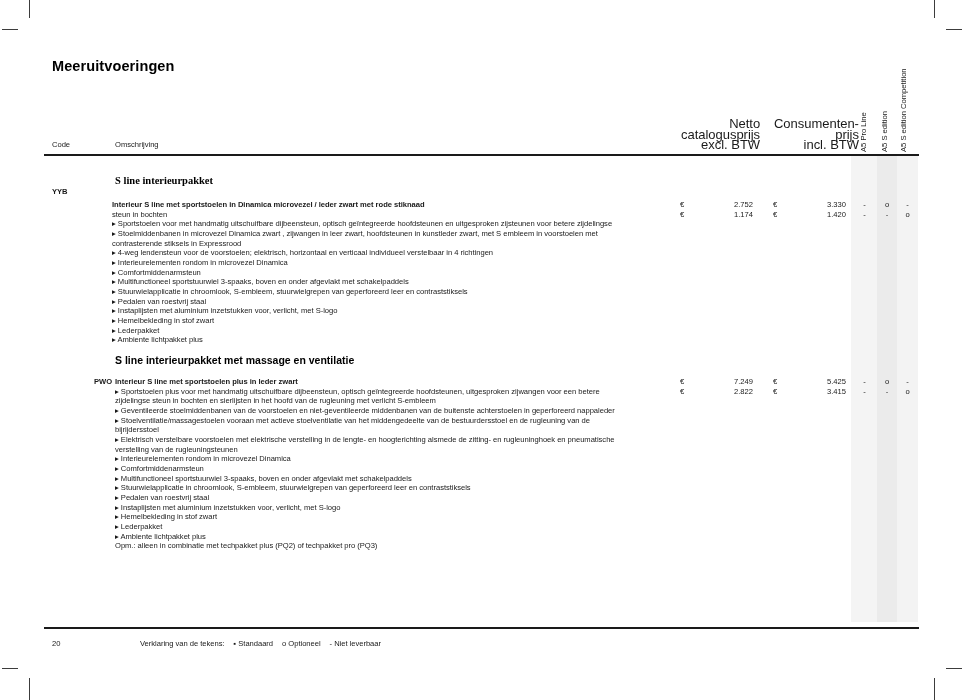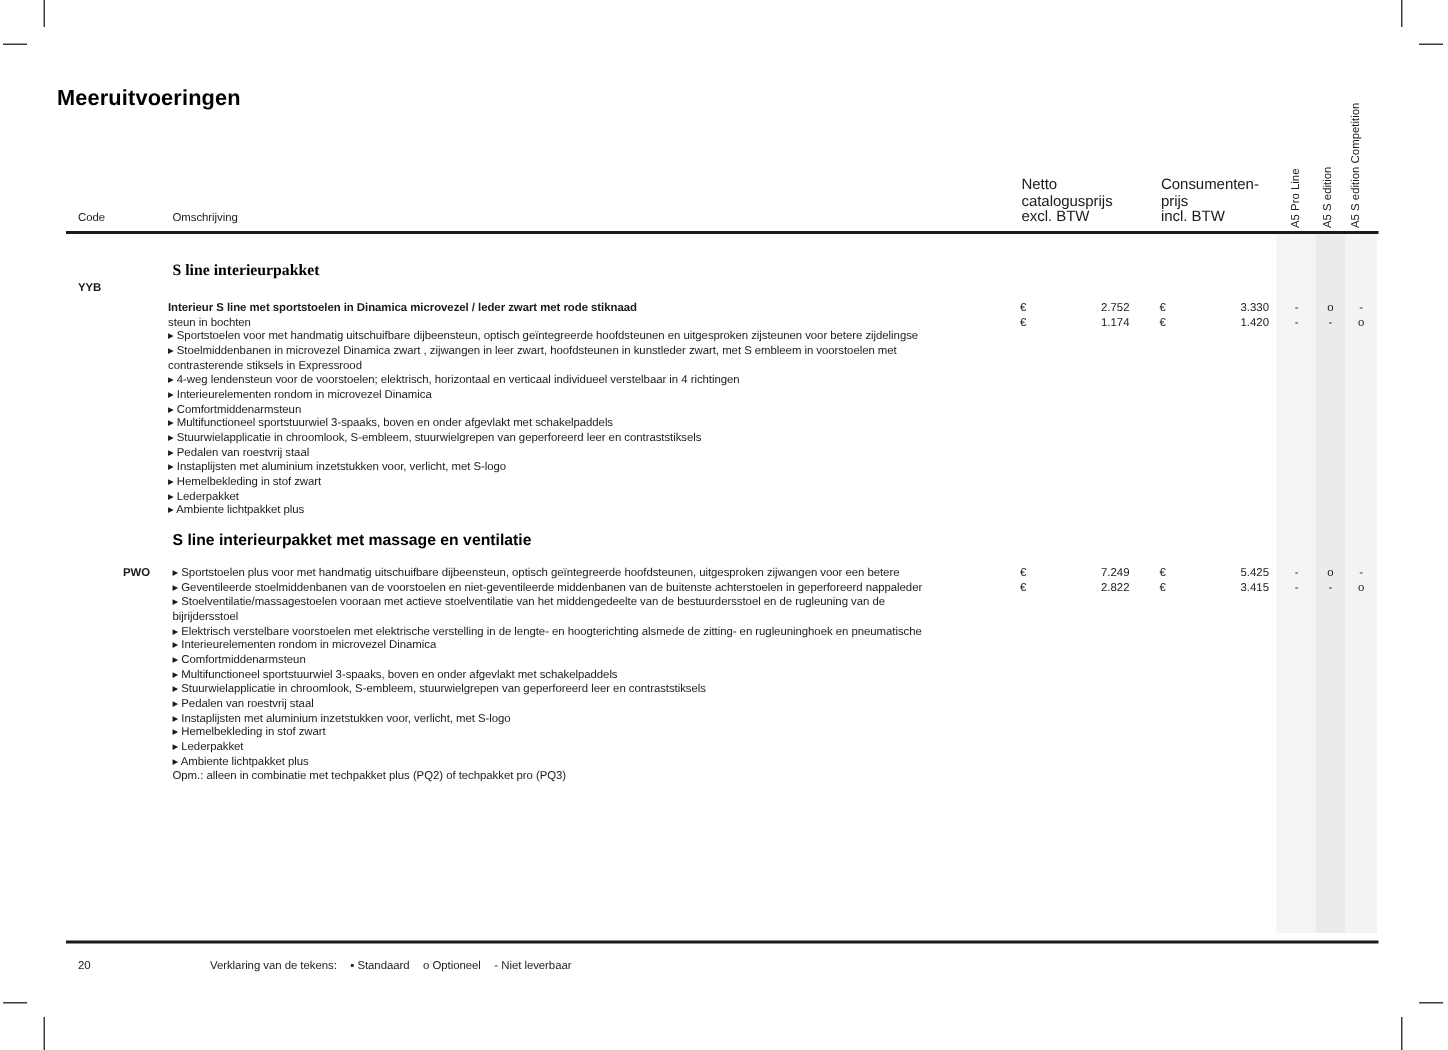--- a/index.html
+++ b/index.html
@@ -1,21 +1,21 @@
 <!DOCTYPE html>
 <html><head>
 <meta charset="utf-8">
 <style>
   html,body{margin:0;padding:0;background:#fff;}
   .page{position:relative;width:965px;height:700px;background:#ffffff;overflow:hidden;
         font-family:"Liberation Sans","DejaVu Sans",sans-serif;color:#1a1a1a;}
   .abs{position:absolute;}
   .bold{font-weight:bold;}
   .t76{font-size:7.6px;line-height:9.66px;letter-spacing:-0.03px;}
-  .t76h{font-size:10px;line-height:10.5px;letter-spacing:-0.03px;}
+  .t76h{font-size:13px;line-height:10.5px;letter-spacing:-0.03px;text-align:right;}
   .page-title{font-size:14.5px;font-weight:bold;letter-spacing:0.1px;color:#000;}
   .section-heading{font-size:10.5px;font-weight:bold;color:#000;white-space:nowrap;}
   .desc-line{white-space:nowrap;height:9.66px;}
   .item-title{white-space:nowrap;height:9.66px;font-weight:bold;}
   .rule{position:absolute;height:2px;background:#1a1a1a;}
   .mark{position:absolute;background:#3c3c3c;}
   .band{position:absolute;top:156px;height:466px;}
   .band1{left:851px;width:26px;background:#f4f4f4;}
   .band2{left:877px;width:20px;background:#ebebeb;}
   .band3{left:897px;width:21px;background:#f3f3f3;}
@@ -40,21 +40,21 @@
 
   <div class="mark" style="left:29px;top:0;width:1px;height:18px;"></div>
   <div class="mark" style="left:2px;top:29px;width:16px;height:1px;"></div>
   <div class="mark" style="left:934px;top:0;width:1px;height:18px;"></div>
   <div class="mark" style="left:946px;top:29px;width:16px;height:1px;"></div>
   <div class="mark" style="left:2px;top:668px;width:16px;height:1px;"></div>
   <div class="mark" style="left:29px;top:678px;width:1px;height:22px;"></div>
   <div class="mark" style="left:946px;top:668px;width:16px;height:1px;"></div>
   <div class="mark" style="left:934px;top:678px;width:1px;height:22px;"></div>
 
-  <div class="abs page-title" style="left:38px;top:58px;">Meeruitvoeringen</div>
+  <div class="abs page-title" style="left:52px;top:58px;">Meeruitvoeringen</div>
 
   <div class="band band1"></div>
   <div class="band band2"></div>
   <div class="band band3"></div>
 
   <div class="abs t76" style="left:52px;top:140px;">Code</div>
   <div class="abs t76" style="left:115px;top:140px;">Omschrijving</div>
   <div class="abs t76h hdr-lines" style="left:681px;top:119px;">
       <div class="">Netto</div>
       <div class="">catalogusprijs</div>
@@ -106,28 +106,31 @@
     <span class="cur1">€</span>
     <span class="net">1.174</span>
     <span class="cur2">€</span>
     <span class="cons">1.420</span>
     <span class="av av1">-</span>
     <span class="av av2">-</span>
     <span class="av av3">o</span>
   </div>
 
   <div class="abs section-heading" style="left:115px;top:354px;">S line interieurpakket met massage en ventilatie</div>
-  <div class="abs t76 bold" style="left:56px;top:377px;padding-left:26px;">PWO</div>
+  <div class="abs t76 bold" style="left:68px;top:377px;padding-left:26px;">PWO</div>
   <div class="abs t76" style="left:115px;top:377px;">
+    <div class="item-title">Interieur S line met sportstoelen plus in leder zwart</div>
     <div>
         <div class="desc-line">▸ Sportstoelen plus voor met handmatig uitschuifbare dijbeensteun, optisch geïntegreerde hoofdsteunen, uitgesproken zijwangen voor een betere</div>
+        <div class="desc-line">zijdelingse steun in bochten en sierlijsten in het hoofd van de rugleuning met verlicht S-embleem</div>
         <div class="desc-line">▸ Geventileerde stoelmiddenbanen van de voorstoelen en niet-geventileerde middenbanen van de buitenste achterstoelen in geperforeerd nappaleder</div>
         <div class="desc-line">▸ Stoelventilatie/massagestoelen vooraan met actieve stoelventilatie van het middengedeelte van de bestuurdersstoel en de rugleuning van de</div>
         <div class="desc-line">bijrijdersstoel</div>
         <div class="desc-line">▸  Elektrisch verstelbare voorstoelen met elektrische verstelling in de lengte- en hoogterichting alsmede de zitting- en rugleuninghoek en pneumatische</div>
+        <div class="desc-line">verstelling van de rugleuningsteunen</div>
         <div class="desc-line">▸ Interieurelementen rondom in microvezel Dinamica</div>
         <div class="desc-line">▸ Comfortmiddenarmsteun</div>
         <div class="desc-line">▸ Multifunctioneel sportstuurwiel 3-spaaks, boven en onder afgevlakt met schakelpaddels</div>
         <div class="desc-line">▸ Stuurwielapplicatie in chroomlook, S-embleem, stuurwielgrepen van geperforeerd leer en contraststiksels</div>
         <div class="desc-line">▸ Pedalen van roestvrij staal</div>
         <div class="desc-line">▸ Instaplijsten met aluminium inzetstukken voor, verlicht, met S-logo</div>
         <div class="desc-line">▸ Hemelbekleding in stof zwart</div>
         <div class="desc-line">▸ Lederpakket</div>
         <div class="desc-line">▸ Ambiente lichtpakket plus</div>
         <div class="desc-line">Opm.: alleen in combinatie met techpakket plus (PQ2) of techpakket pro (PQ3)</div>

